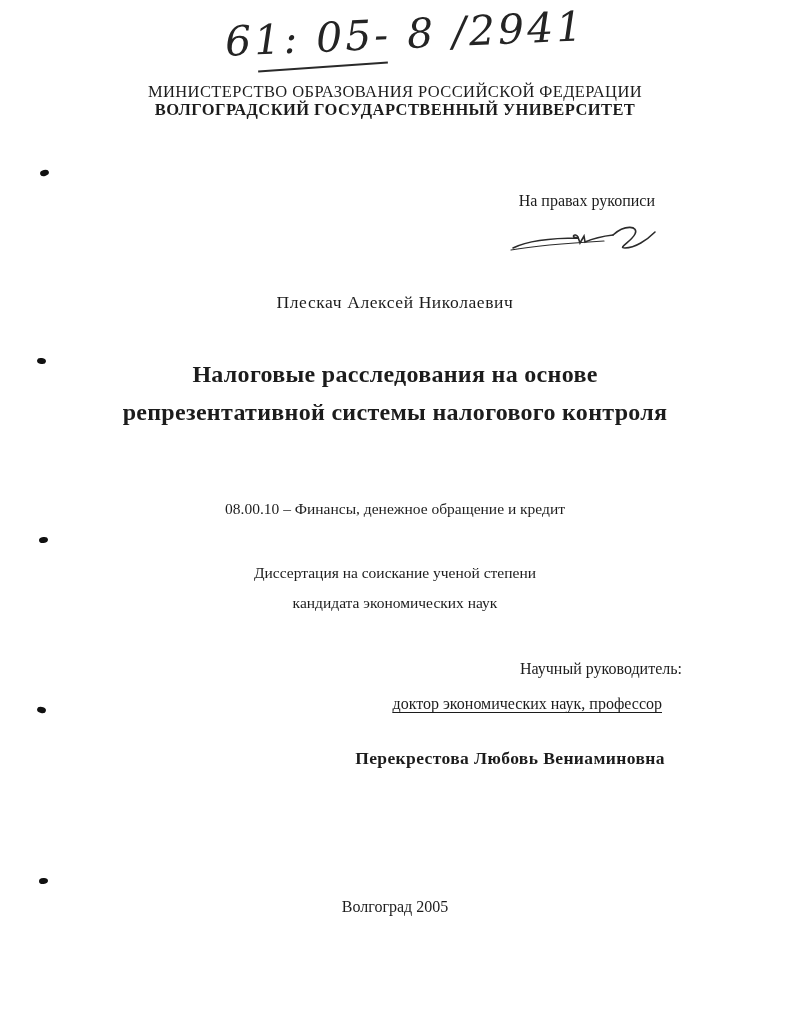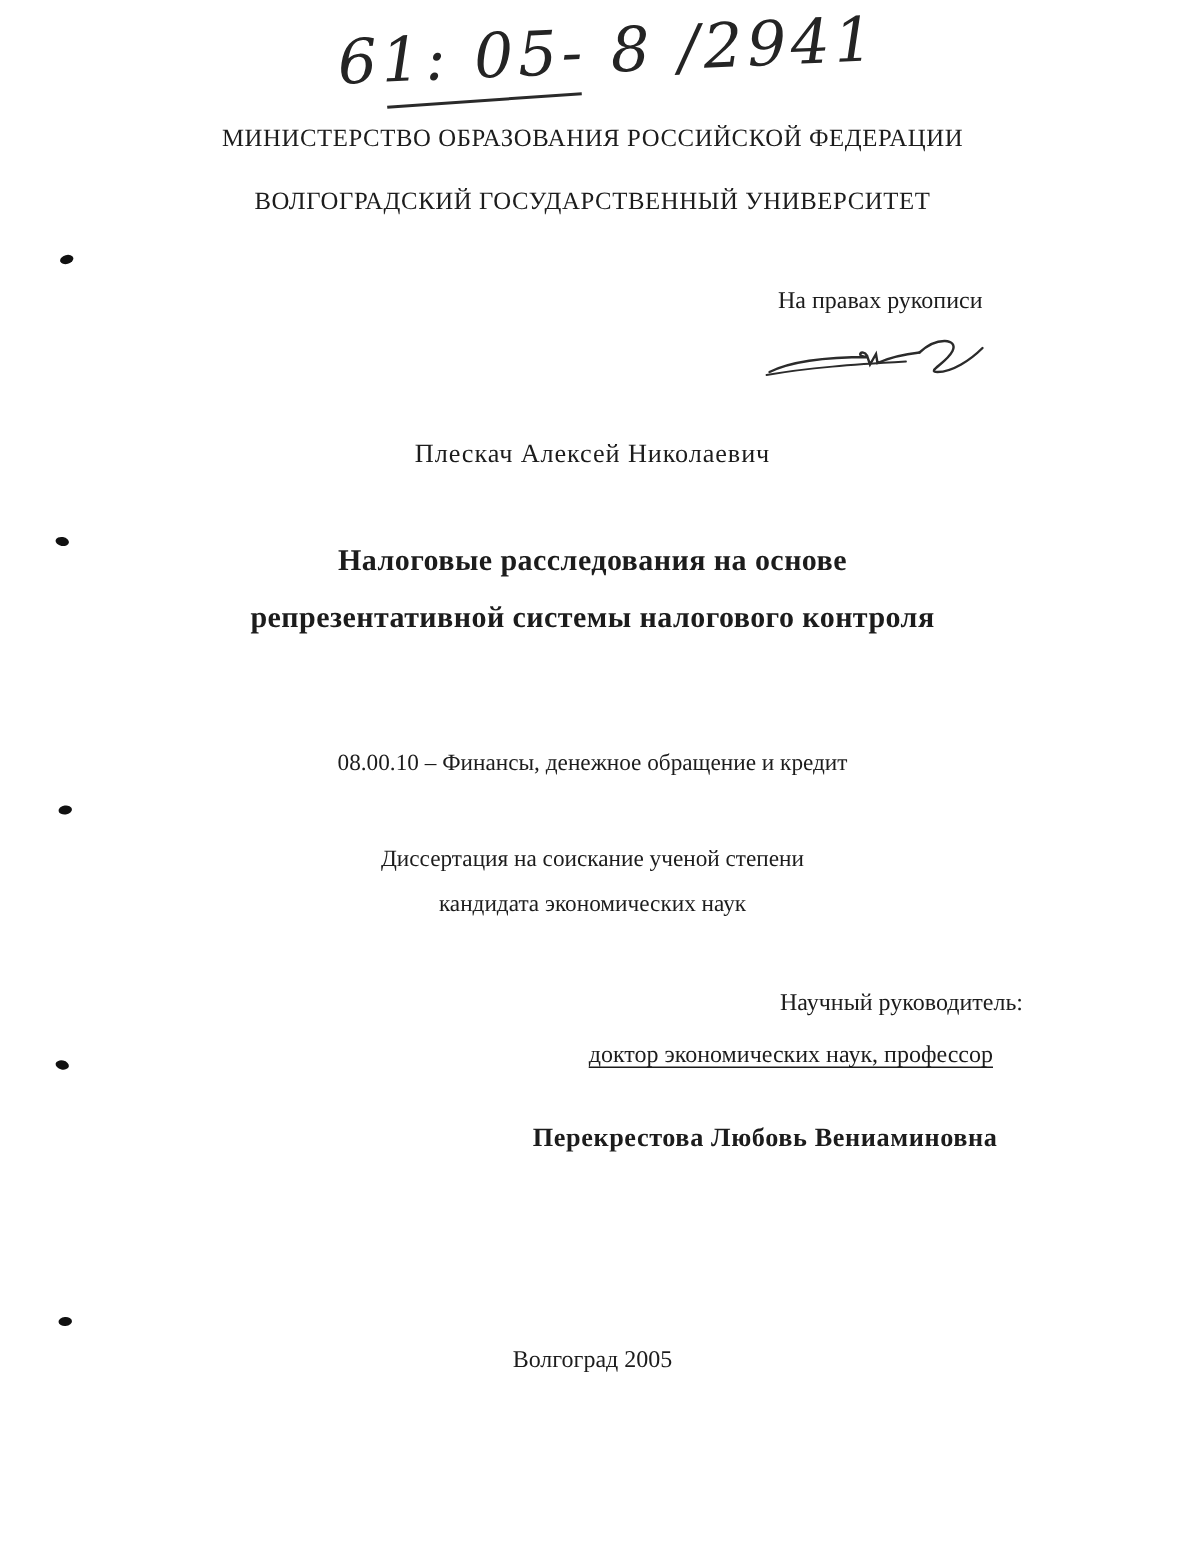--- a/index.html
+++ b/index.html
@@ -44,21 +44,21 @@
   }
   .note {
     font-size: 16px;
   }
   .author {
     font-size: 17.5px;
     font-weight: normal;
     letter-spacing: 0.6px;
   }
   .title {
-    font-size: 20px;
+    font-size: 24px;
     font-weight: bold;
     line-height: 38px;
     letter-spacing: 0.3px;
   }
   .specialty {
     font-size: 15.5px;
   }
   .degree-lines {
     font-size: 15.5px;
     line-height: 30px;
@@ -92,21 +92,21 @@
 </style>
 </head>
 <body>
 
 <div class="page">
 
   <div class="abs handwritten" style="left: 225px; top: 10px;">61: 05- 8 /2941</div>
   <div class="hand-underline" style="left: 258px; top: 66px; width: 130px;"></div>
 
   <div class="abs center caps-line" style="top: 82px;">МИНИСТЕРСТВО ОБРАЗОВАНИЯ РОССИЙСКОЙ ФЕДЕРАЦИИ</div>
-  <div class="abs center caps-line" style="top: 124px;">ВОЛГОГРАДСКИЙ ГОСУДАРСТВЕННЫЙ УНИВЕРСИТЕТ</div>
+  <div class="abs center caps-line" style="top: 100px; font-weight: bold;">ВОЛГОГРАДСКИЙ ГОСУДАРСТВЕННЫЙ УНИВЕРСИТЕТ</div>
 
   <div class="abs note right-align" style="right: 144px; top: 192px;">На правах рукописи</div>
 
   <div class="abs sig-wrap" style="right: 140px; top: 218px;">
     <svg width="150" height="48" viewBox="0 0 150 48">
       <path d="M4 30 C 20 22, 45 20, 70 20 C 60 20, 66 14, 69 19 L 71 25 L 75 18 L 76 24
                C 85 20, 95 18, 104 17" fill="none" stroke="#2b2b2b" stroke-width="1.6" stroke-linecap="round"></path>
       <path d="M104 17 C 116 6, 130 8, 126 16 C 122 24, 108 30, 116 30 C 126 30, 138 22, 146 14" fill="none" stroke="#2b2b2b" stroke-width="1.6" stroke-linecap="round"></path>
       <path d="M2 32 C 30 27, 60 25, 95 23" fill="none" stroke="#2b2b2b" stroke-width="1.2" stroke-linecap="round"></path>
     </svg>

